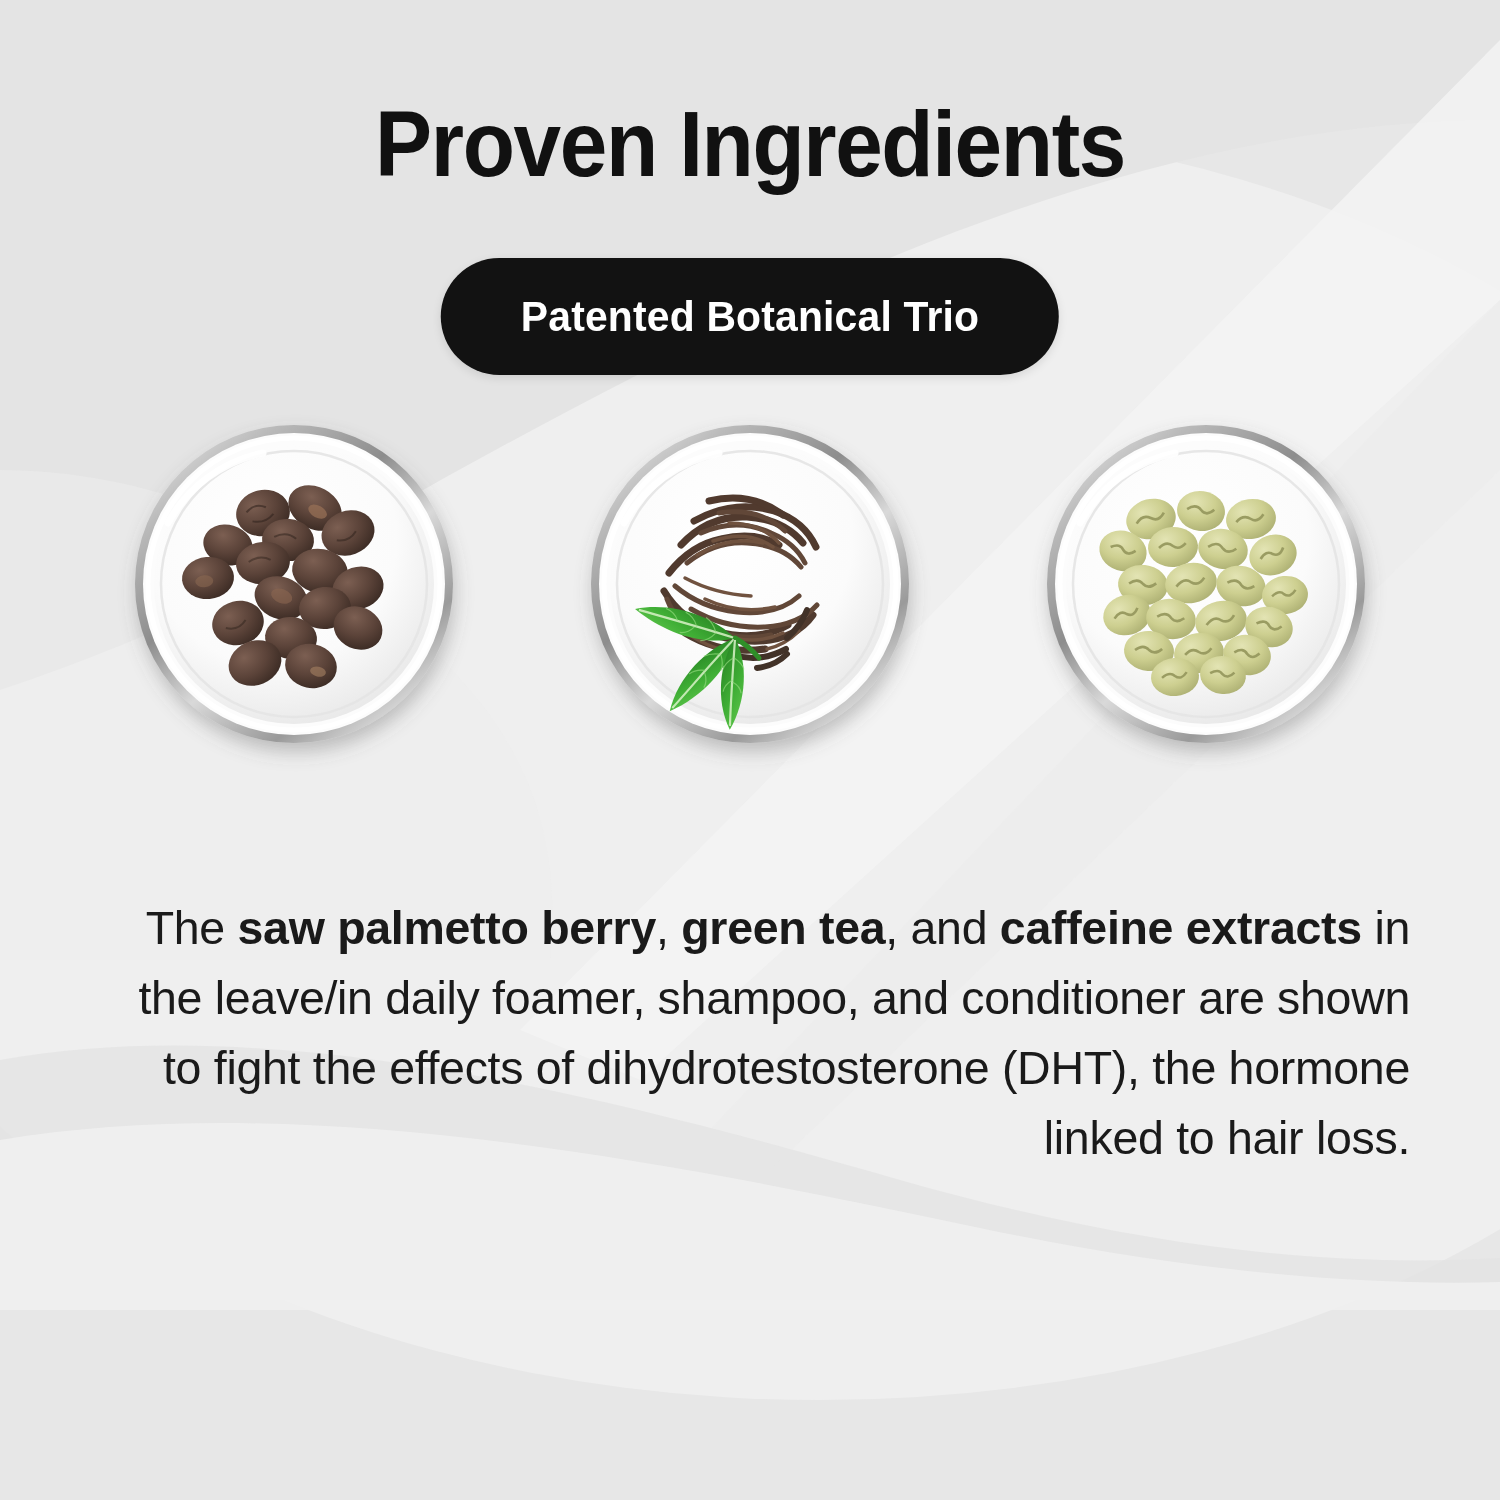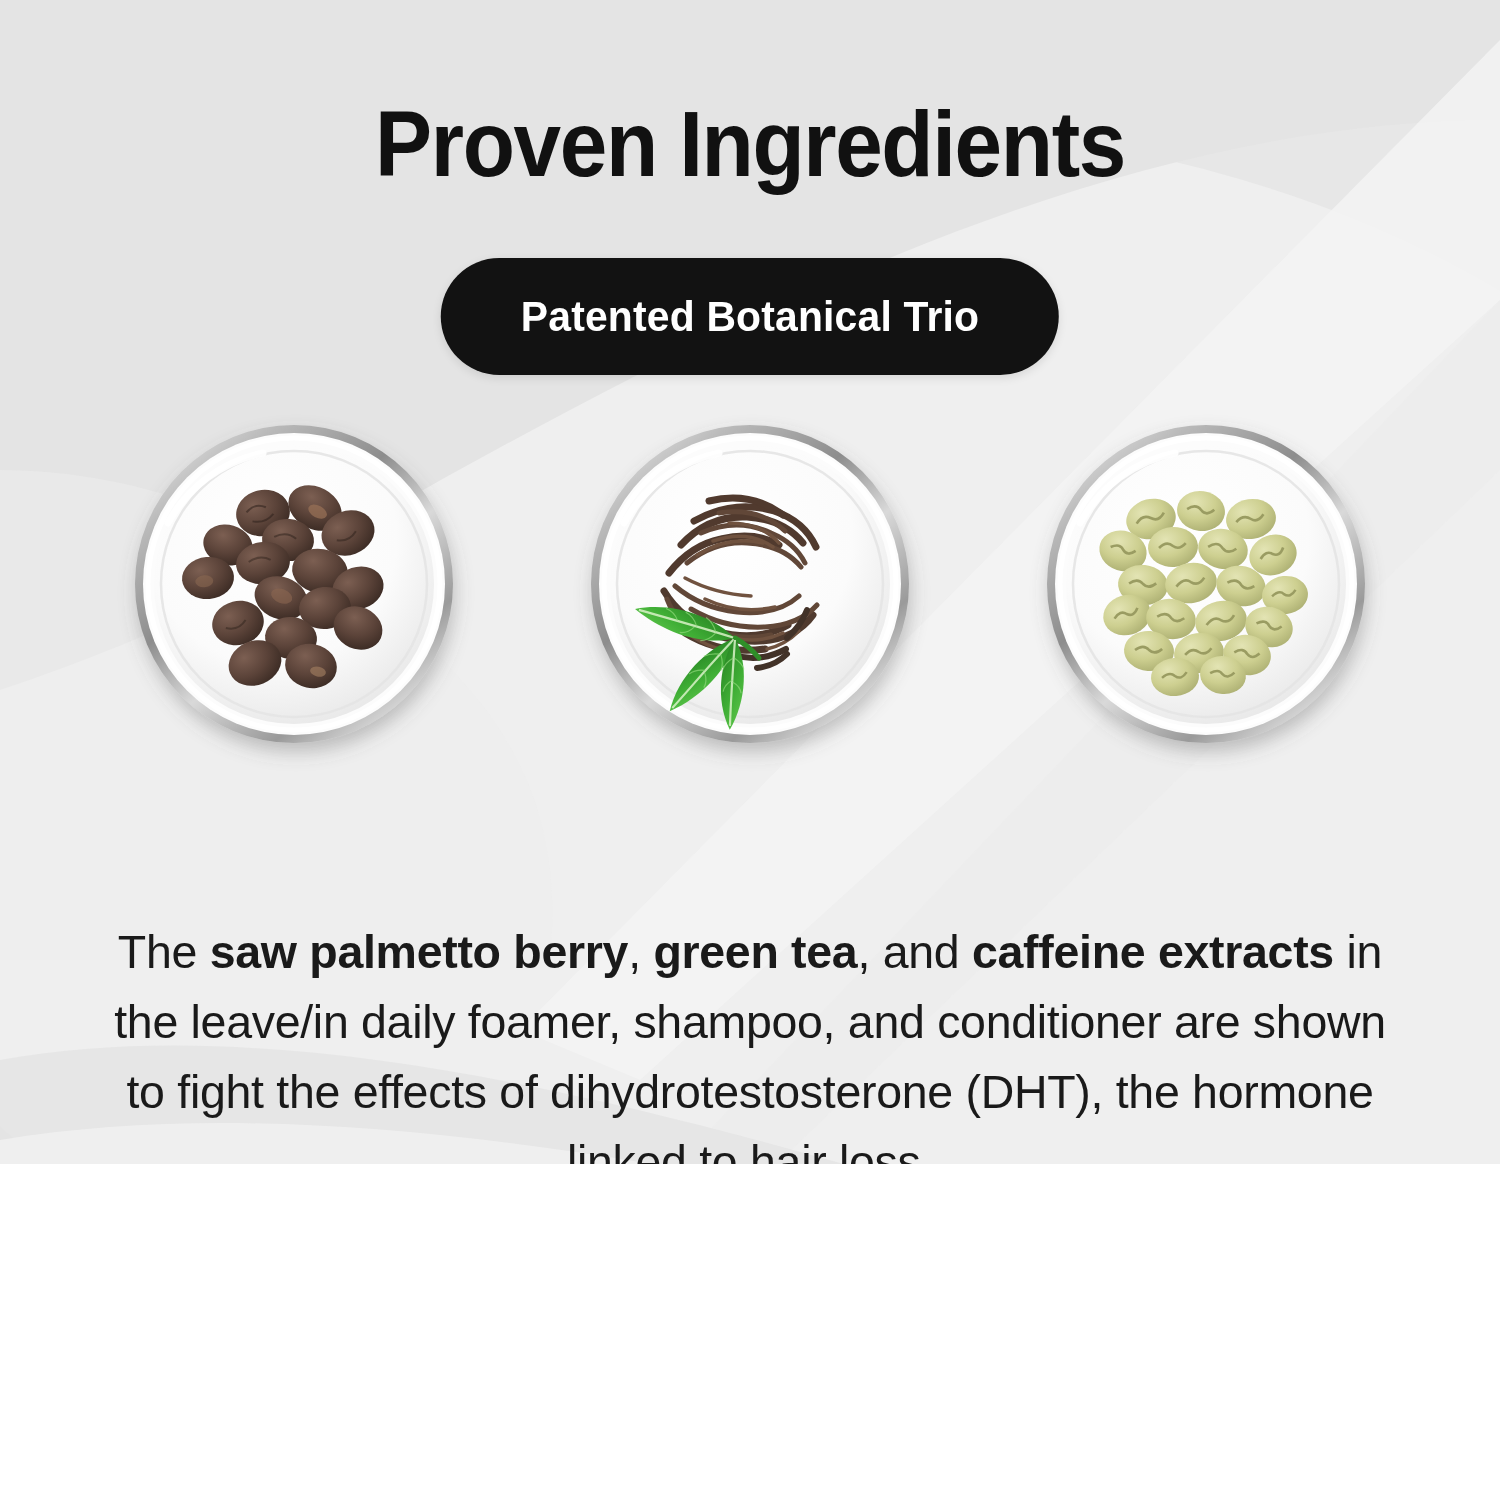--- a/index.html
+++ b/index.html
@@ -4,21 +4,21 @@
 <style>
   html, body {
     margin: 0;
     padding: 0;
     background: #ffffff;
   }
 
   .page {
     position: relative;
     width: 1500px;
-    height: 1164px;
+    height: 1500px;
     overflow: hidden;
     background: #ec4899;
     font-family: "Liberation Sans", sans-serif;
   }
 
   
   .bg-layer {
     position: absolute;
     inset: 0;
     overflow: hidden;
@@ -88,24 +88,24 @@
   }
   .dish-1 { left: 133px; }
   .dish-2 { left: 589px; }
   .dish-3 { left: 1045px; }
 
   .dish svg { display: block; width: 100%; height: 100%; overflow: visible; }
 
   
   .body-copy {
     position: absolute;
-    top: 870px;
+    top: 846px;
     left: 90px;
     width: 1320px;
-    text-align: center;
+    text-align: right;
     font-size: 46.5px;
     line-height: 70px;
     color: #1a1a1a;
     letter-spacing: -0.3px;
   }
   .body-copy b { font-weight: bold; }
 
   
   .footer {
     position: absolute;

